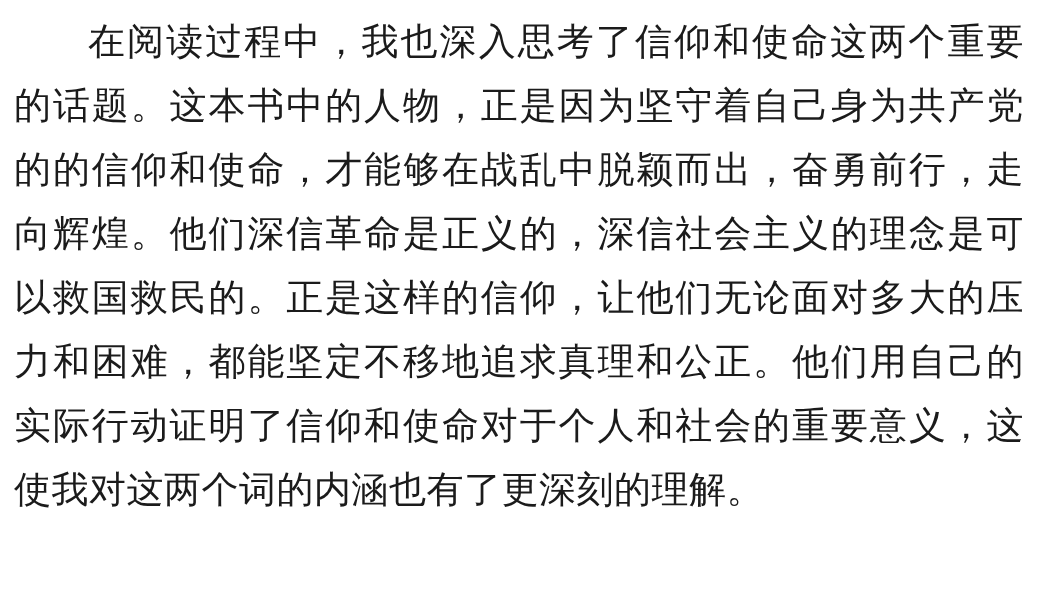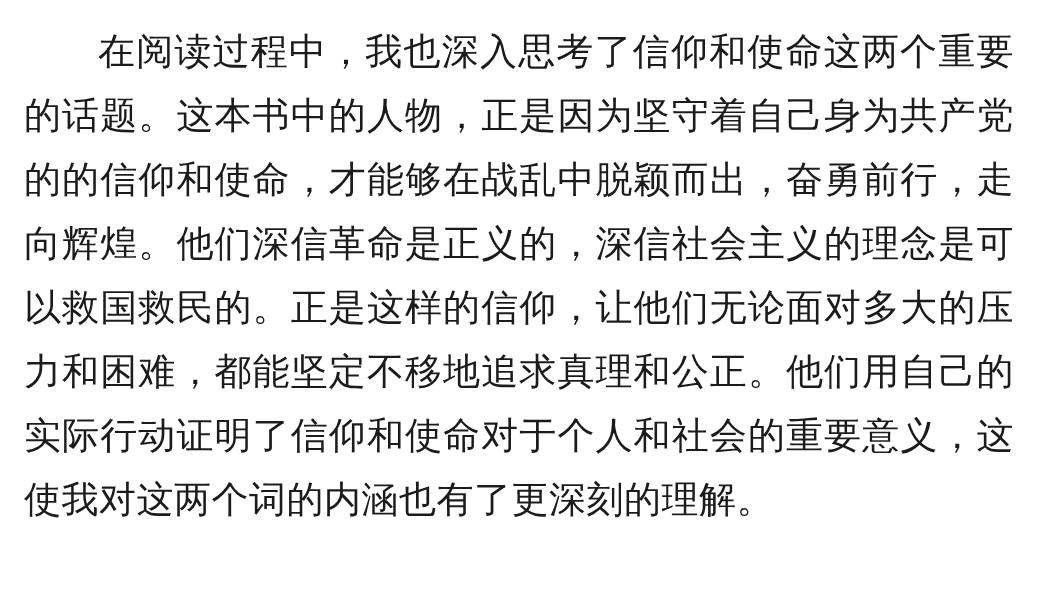--- a/index.html
+++ b/index.html
@@ -23,21 +23,21 @@
   }
   .body-text {
     font-family: Liberation Serif, serif;
     font-size: 37px;
     line-height: 64px;
     color: #1b1b1b;
     text-align: justify;
     text-justify: inter-character;
     letter-spacing: 0.5px;
     text-indent: 2em;
-    margin: 10px;
+    margin: 0;
     word-break: break-all;
   }
 </style>
 </head>
 <body>
 
 <div class="page">
   <p class="body-text">在阅读过程中，我也深入思考了信仰和使命这两个重要的话题。这本书中的人物，正是因为坚守着自己身为共产党的的信仰和使命，才能够在战乱中脱颖而出，奋勇前行，走向辉煌。他们深信革命是正义的，深信社会主义的理念是可以救国救民的。正是这样的信仰，让他们无论面对多大的压力和困难，都能坚定不移地追求真理和公正。他们用自己的实际行动证明了信仰和使命对于个人和社会的重要意义，这使我对这两个词的内涵也有了更深刻的理解。</p>
 </div>
 

